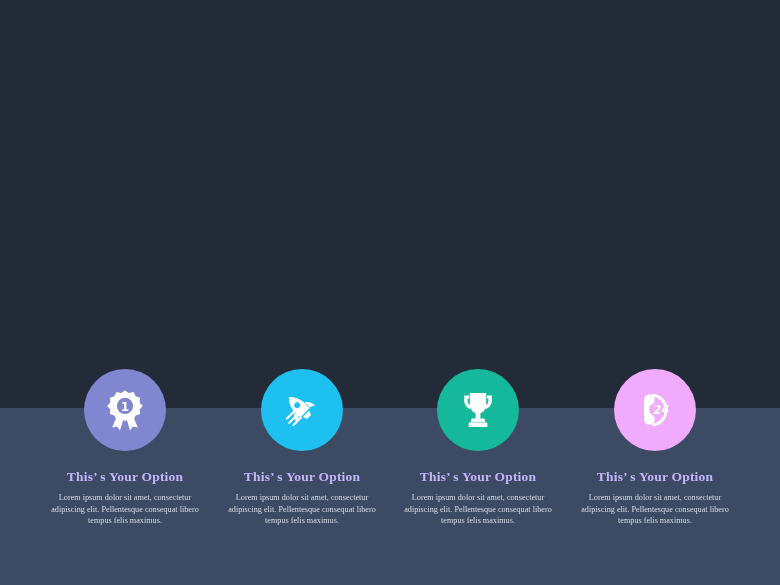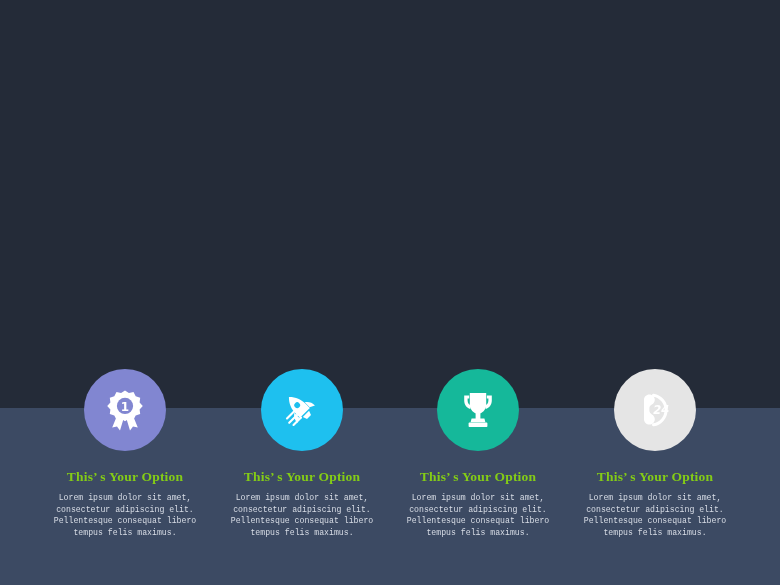--- a/index.html
+++ b/index.html
@@ -59,27 +59,27 @@
     align-items: center;
     justify-content: center;
   }
   .circle svg { display: block; }
 
   .col-title {
     margin-top: 18px;
     font-family: "Liberation Serif", "DejaVu Serif", serif;
     font-size: 13.5px;
     font-weight: bold;
-    color: #84cc16;
+    color: #c4b5fd;
     letter-spacing: 0.2px;
     white-space: nowrap;
   }
   .col-body {
     margin-top: 7px;
-    font-family: Liberation Mono, monospace;
+    font-family: Liberation Serif, serif;
     font-size: 8.2px;
     line-height: 11.6px;
     color: #d8dde6;
     padding: 0 8px;
     text-align: center;
   }
   
   .watermark {
     position: absolute;
     right: 8px;
@@ -165,21 +165,21 @@
             <path d="M14.6 28.4 h12.8 l1.0 3.9 h-14.8 z"></path>
             <rect x="11.6" y="32.6" width="18.8" height="4.4" rx="0.8"></rect>
           </svg>
         </span>
       </div>
       <div class="col-title">This’ s Your Option</div>
       <div class="col-body">Lorem ipsum dolor sit amet, consectetur adipiscing elit. Pellentesque consequat libero tempus felis maximus.</div>
     </div>
 
     <div class="col col-3">
-      <div class="circle" style="background:#e5e5e5">
+      <div class="circle" style="background:#f0abfc">
         <span>
           <svg width="42" height="42" viewBox="0 0 42 42" fill="none">
 
             <path d="M19.5 6.2 a15.0 15.0 0 0 1 0 29.6" stroke="#ffffff" stroke-width="3.0" fill="none" stroke-linecap="round"></path>
 
             <path d="M15.4 5.4 c3.0 0 5.4 2.4 5.4 5.4 c0 2.1-1.2 3.9-2.9 4.8 c-1.6 0.9-2.5 2.1-2.5 3.6
                      v2.6 c0 1.5 0.9 2.7 2.5 3.6 c1.7 0.9 2.9 2.7 2.9 4.8 c0 3.0-2.4 5.4-5.4 5.4
                      c-3.0 0-5.4-2.4-5.4-5.4 v-19.4 c0-3.0 2.4-5.4 5.4-5.4 z" fill="#ffffff"></path>
 
             <text x="27.2" y="25.0" font-family="'DejaVu Sans','Liberation Sans',sans-serif" font-size="11.5" font-weight="bold" font-style="italic" fill="#ffffff" text-anchor="middle">24</text>

